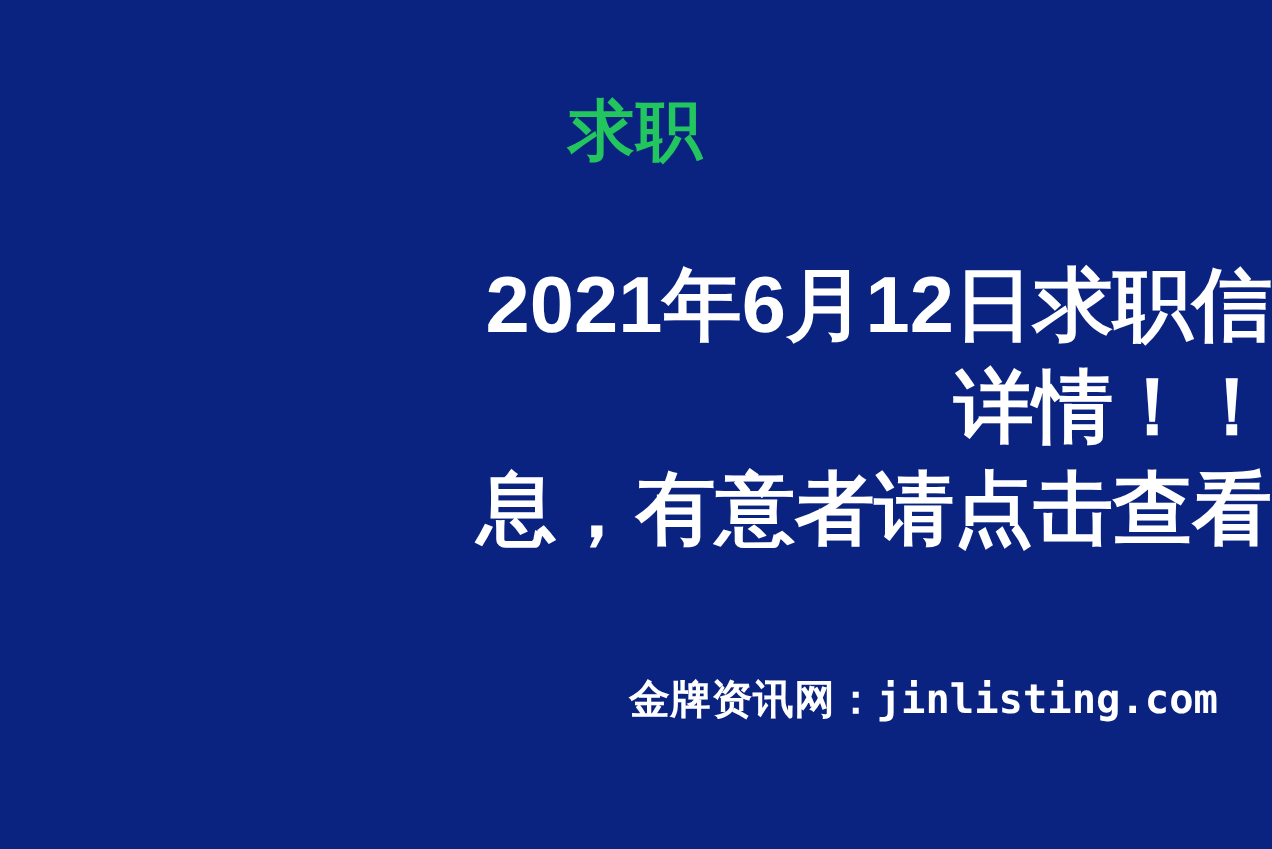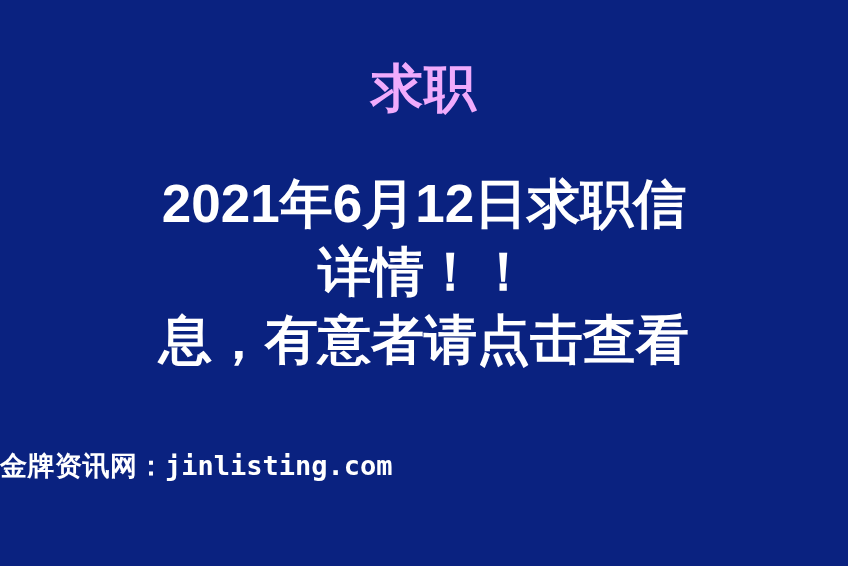--- a/index.html
+++ b/index.html
@@ -22,54 +22,55 @@
   .title-block {
     position: absolute;
     top: 46px;
     left: 0;
     width: 848px;
     text-align: center;
   }
 
   .title-text {
     display: inline-block;
-    color: #f0abfc;
-    font-size: 52px;
+    color: #22c55e;
+    font-size: 44px;
     font-weight: bold;
     line-height: 84px;
     letter-spacing: 1px;
     white-space: nowrap;
   }
 
   
   .body-block {
     position: absolute;
     top: 170px;
     left: 0;
     width: 848px;
-    text-align: center;
+    text-align: right;
   }
 
   .body-line {
     color: #ffffff;
     font-size: 53px;
     font-weight: bold;
     line-height: 68px;
     letter-spacing: 0px;
     white-space: nowrap;
   }
 
   
   .footer-block {
     position: absolute;
     top: 448px;
     left: 0;
     width: 848px;
     padding-right: 36px;
     box-sizing: border-box;
+    text-align: right;
     white-space: nowrap;
   }
 
   .footer-label {
     color: #ffffff;
     font-size: 27px;
     font-weight: bold;
     letter-spacing: 0.5px;
     vertical-align: baseline;
   }

